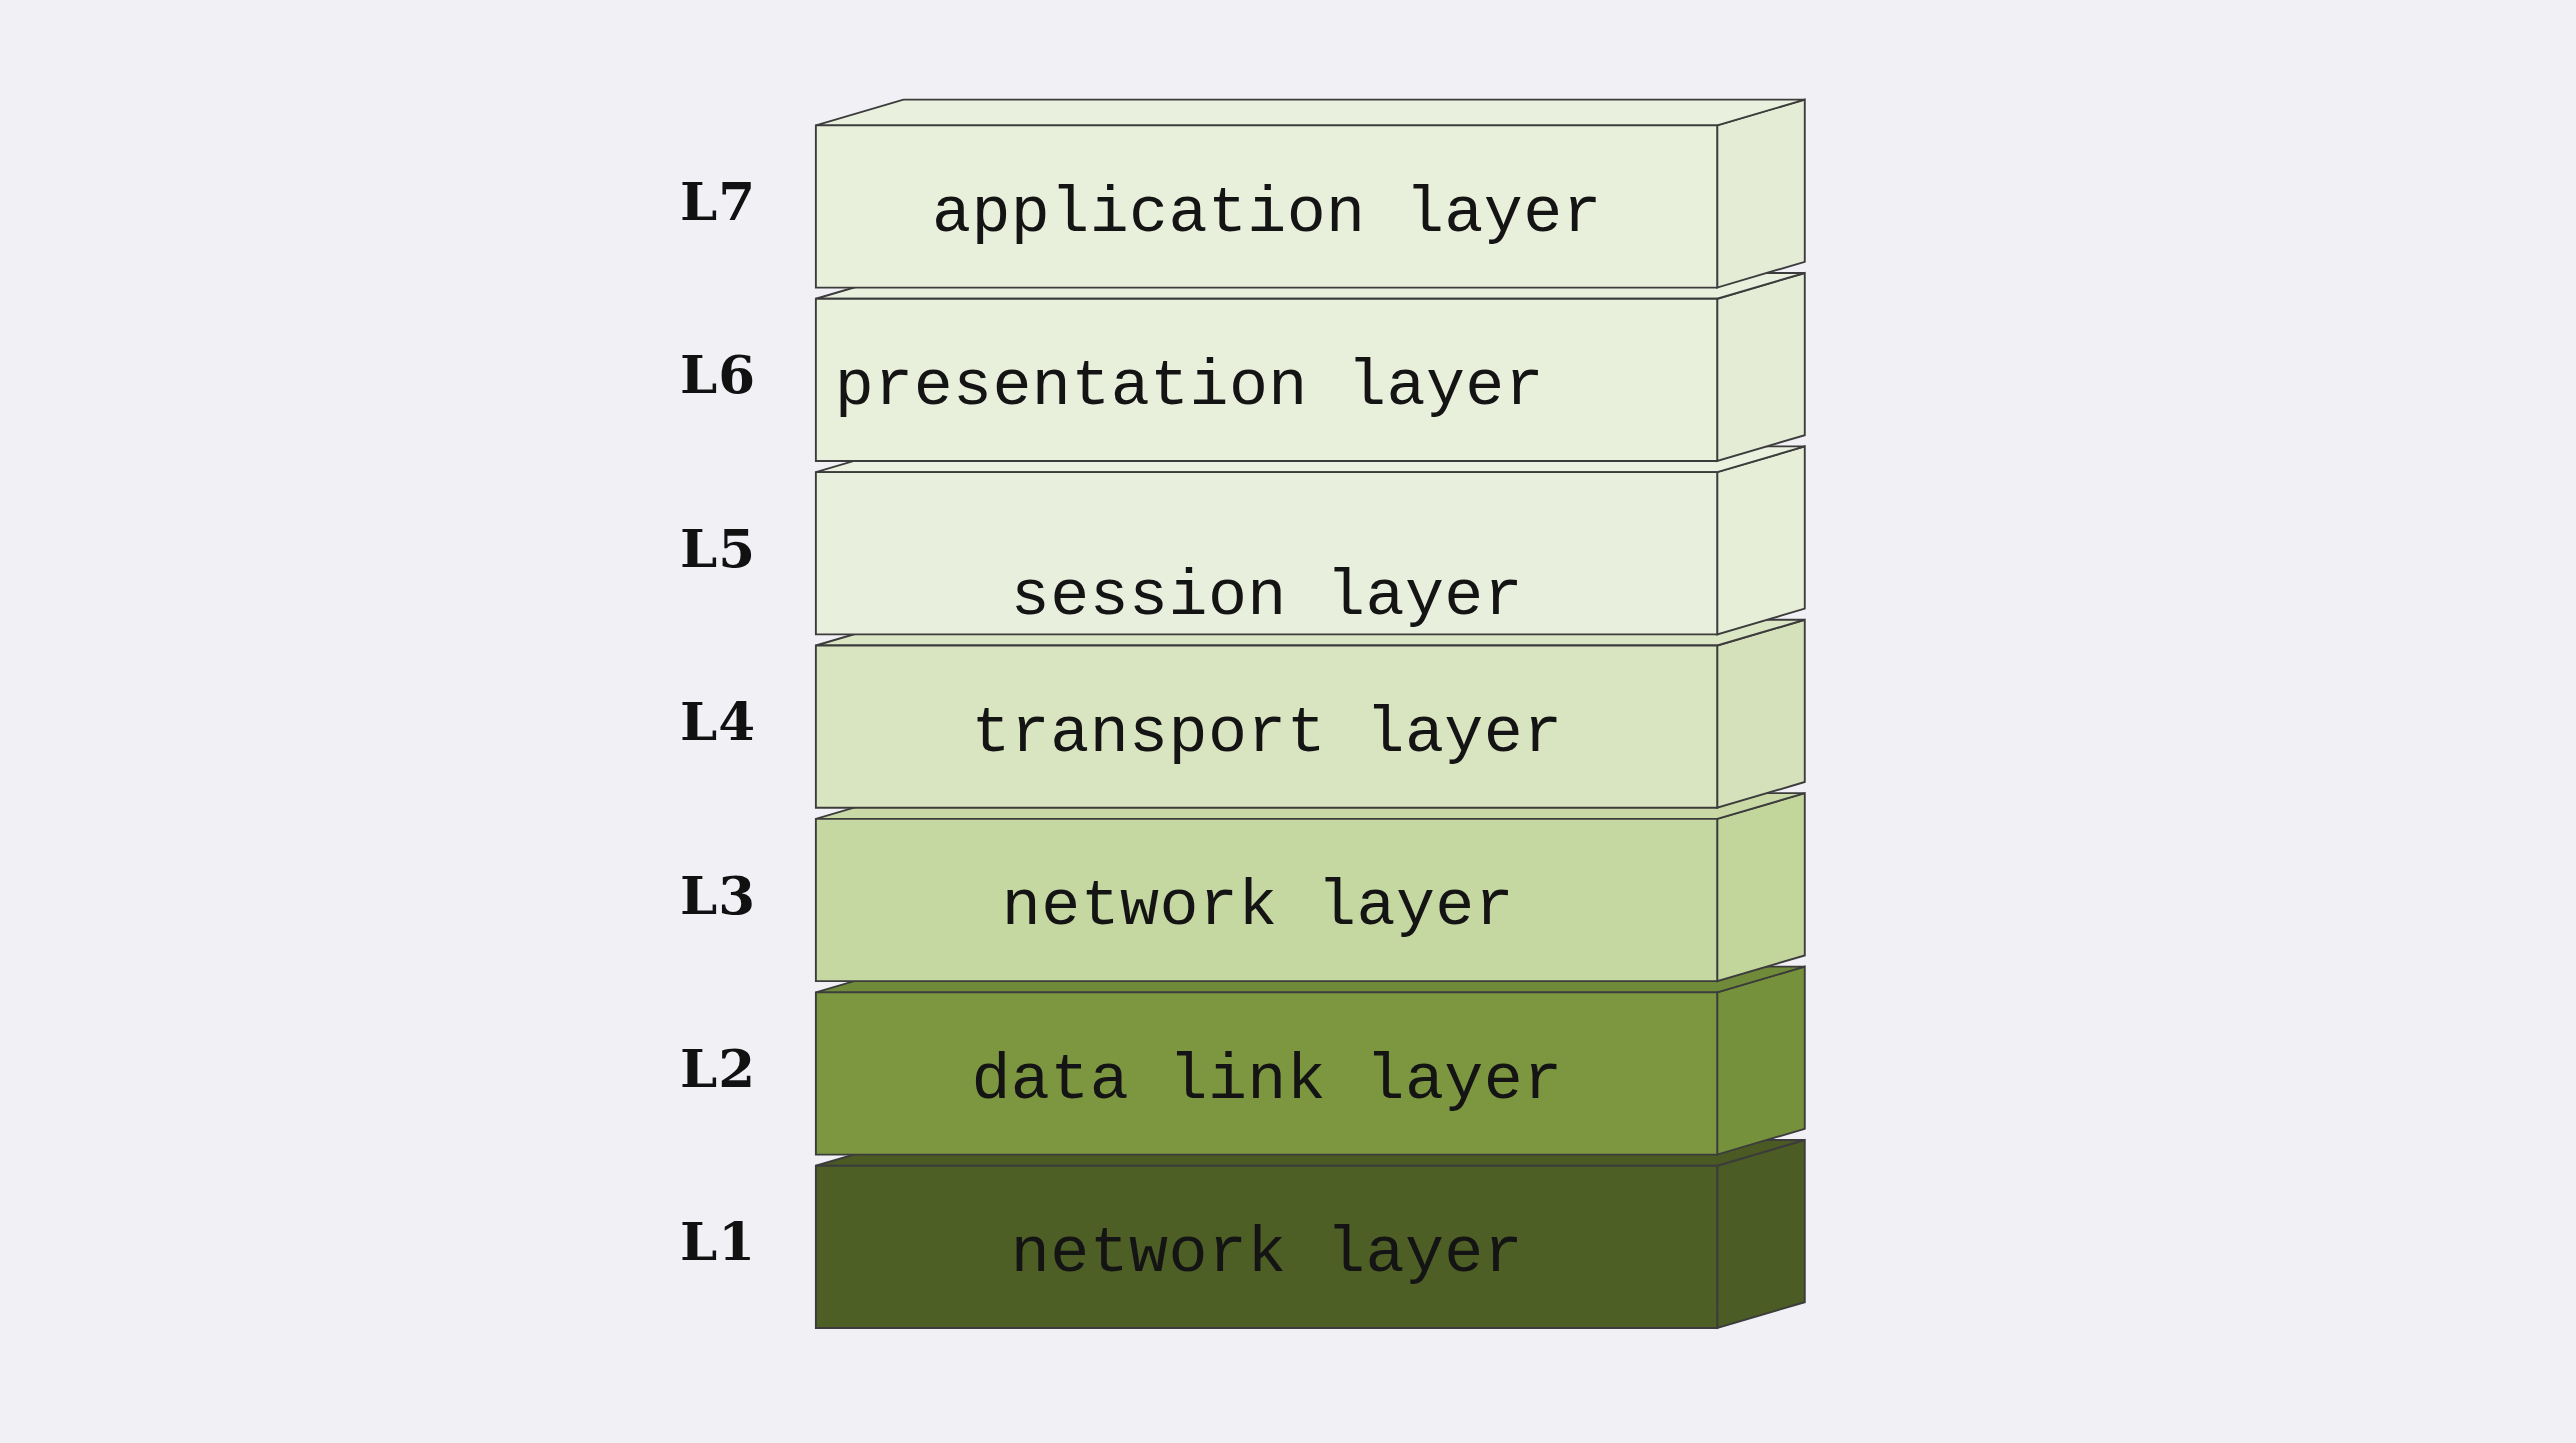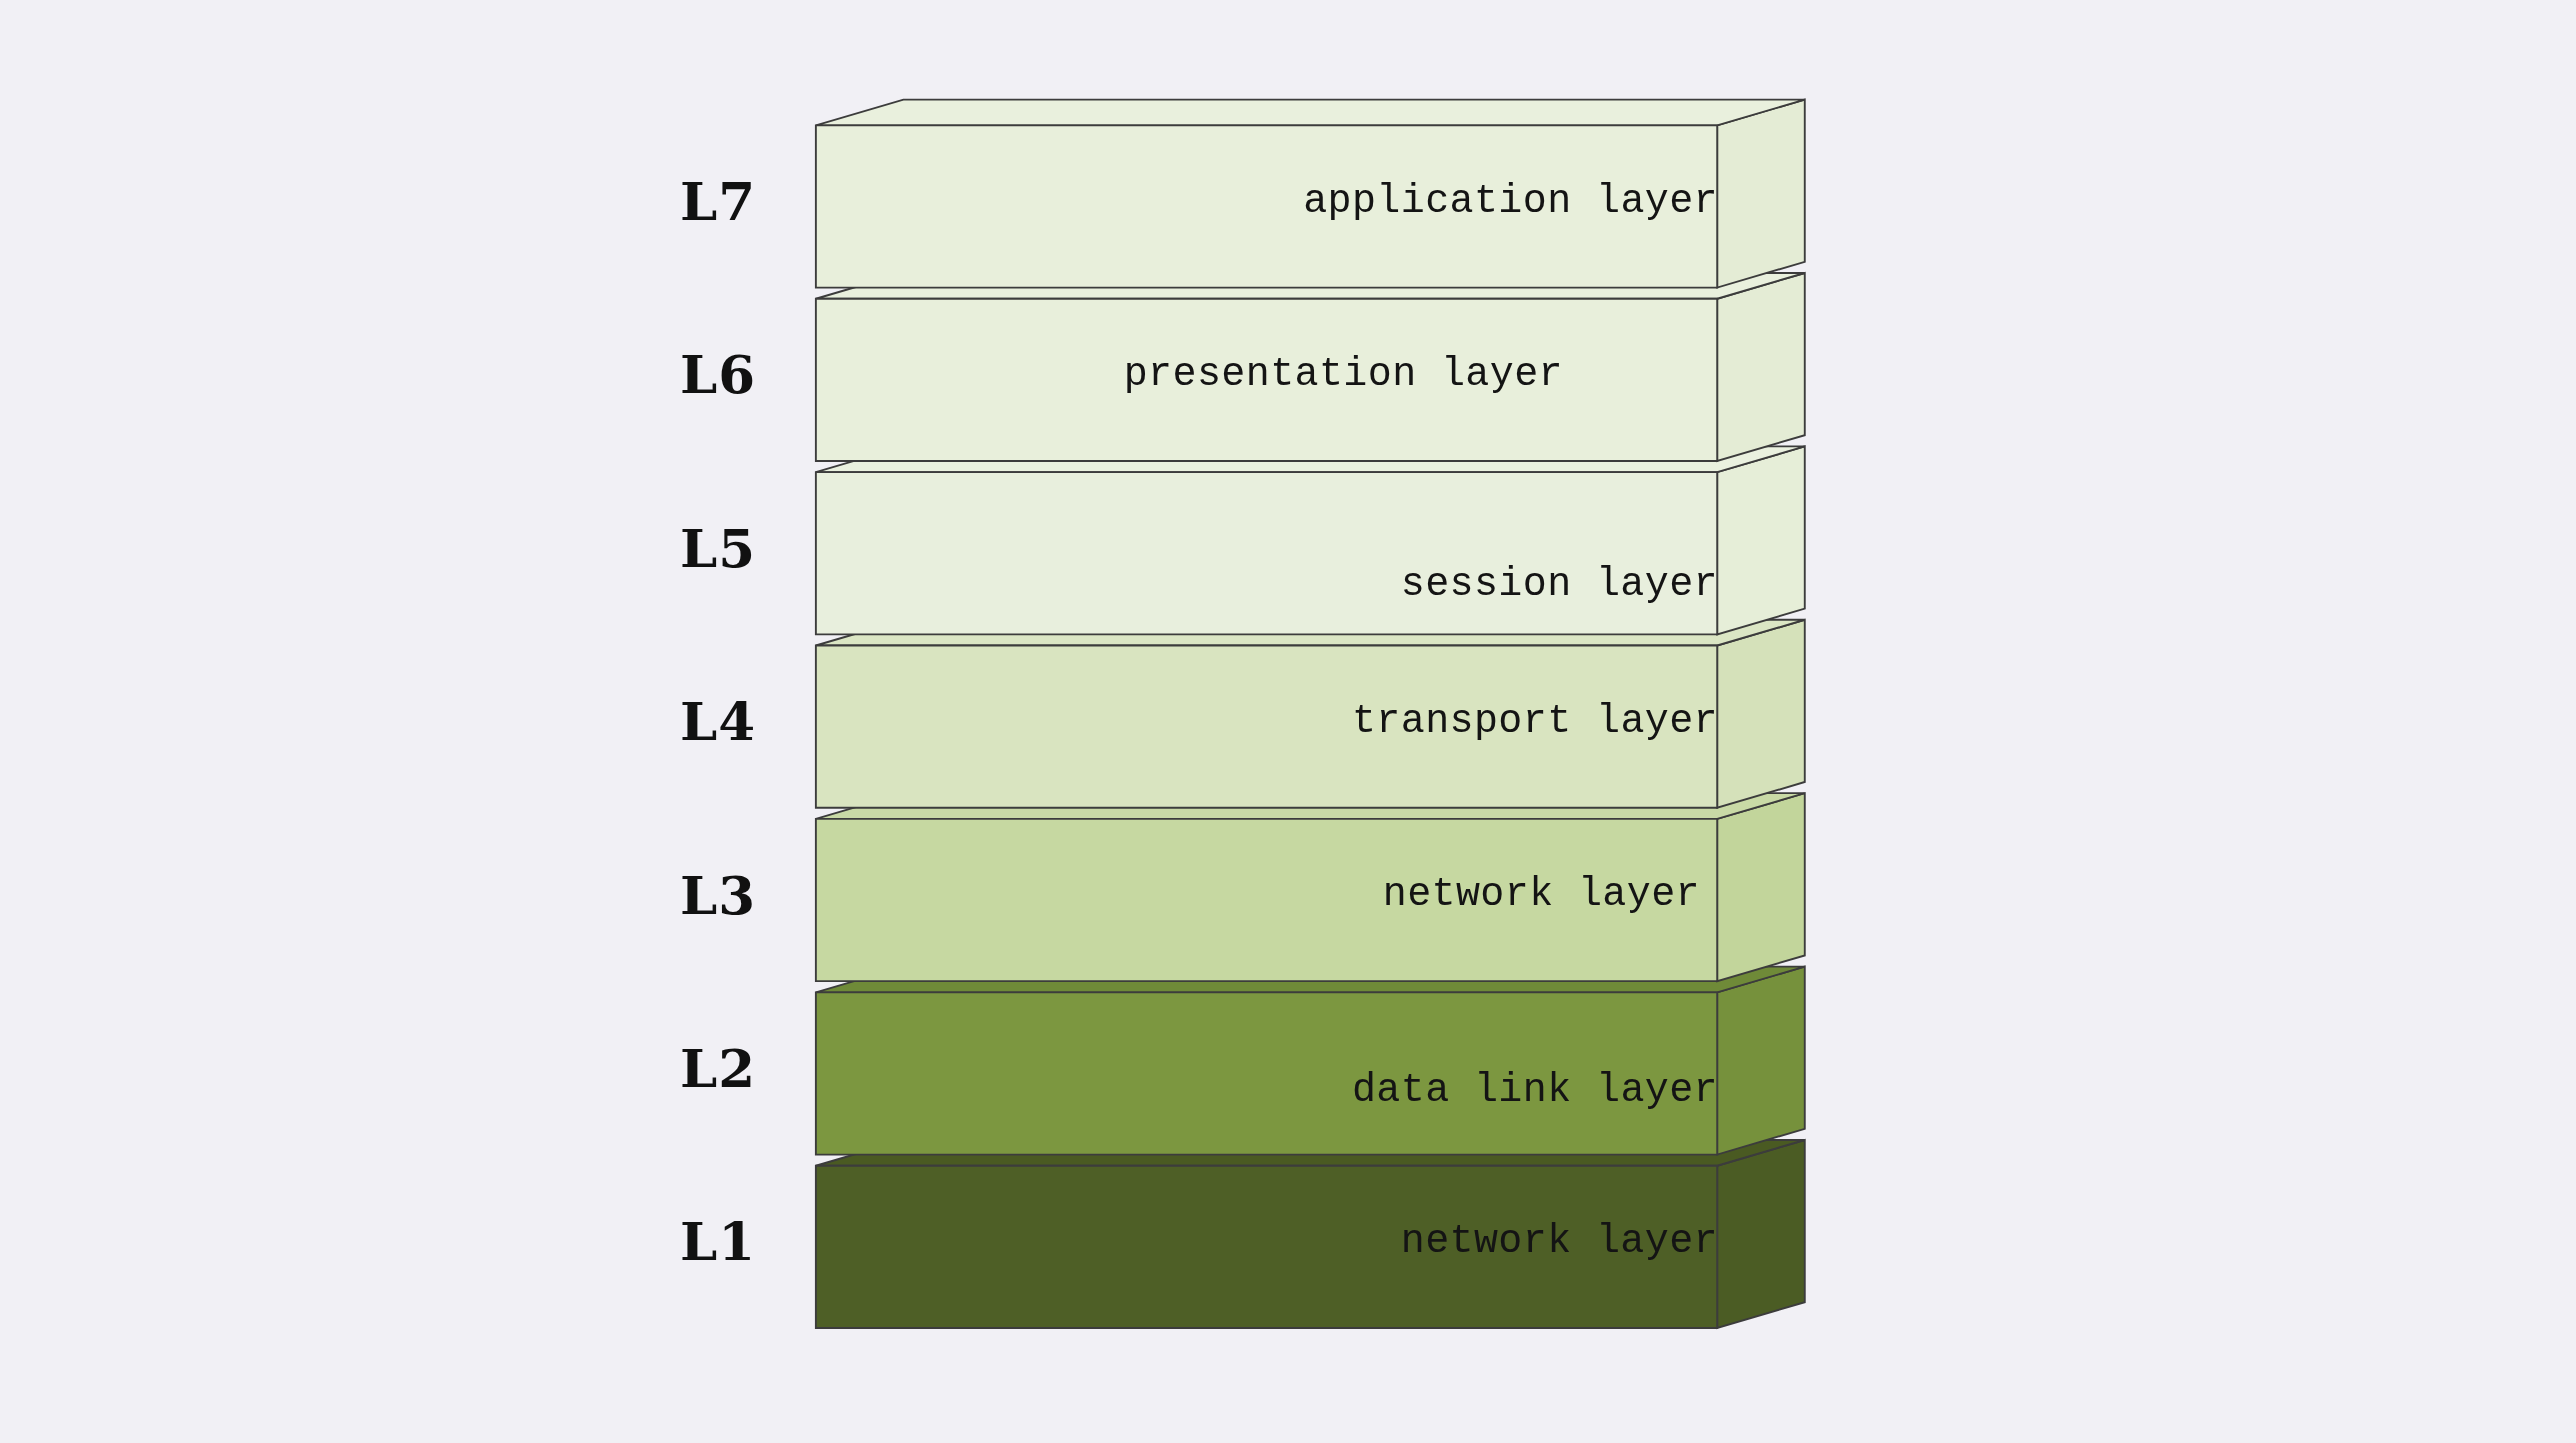--- a/index.html
+++ b/index.html
@@ -35,24 +35,24 @@
     color: #111111;
     letter-spacing: 0.9px;
     text-align: right;
     width: 155px;
     line-height: 1;
     white-space: nowrap;
   }
   .layer-text {
     position: absolute;
     font-family: "Liberation Mono", "DejaVu Sans Mono", monospace;
-    font-size: 40px;
+    font-size: 65px;
     color: #141414;
     white-space: nowrap;
-    text-align: right;
+    text-align: center;
     line-height: 1;
     letter-spacing: 0.4px;
   }
 </style>
 </head>
 <body>
 
 <div id="stage">
 
   <svg id="diagram" viewBox="0 0 3000 1681" xmlns="http://www.w3.org/2000/svg">
@@ -89,18 +89,18 @@
       <div class="layer-label" style="left: 601px; top: 869px;">L3</div>
       <div class="layer-label" style="left: 601px; top: 1042px;">L2</div>
       <div class="layer-label" style="left: 601px; top: 1215px;">L1</div>
     </div>
   <div id="texts">
       <div class="layer-text" style="left: 816px; width: 902px; top: 182px;">application layer</div>
       <div class="layer-text" style="left: 816px; width: 747px; top: 355px;">presentation layer</div>
       <div class="layer-text" style="left: 816px; width: 902px; top: 529px; margin-top: 36px;">session layer</div>
       <div class="layer-text" style="left: 816px; width: 902px; top: 702px;">transport layer</div>
       <div class="layer-text" style="left: 816px; width: 884px; top: 875px;">network layer</div>
-      <div class="layer-text" style="left: 816px; width: 902px; top: 1049px; margin-top: 22px;">data link layer</div>
+      <div class="layer-text" style="left: 816px; width: 902px; top: 1049px;">data link layer</div>
       <div class="layer-text" style="left: 816px; width: 902px; top: 1222px;">network layer</div>
     </div>
 
 </div>
 
 
 </body></html>

